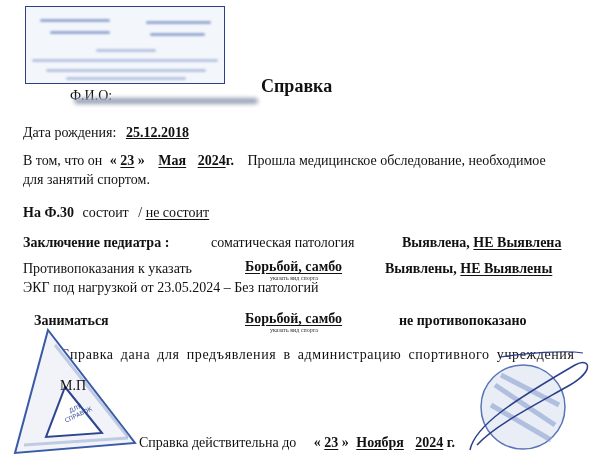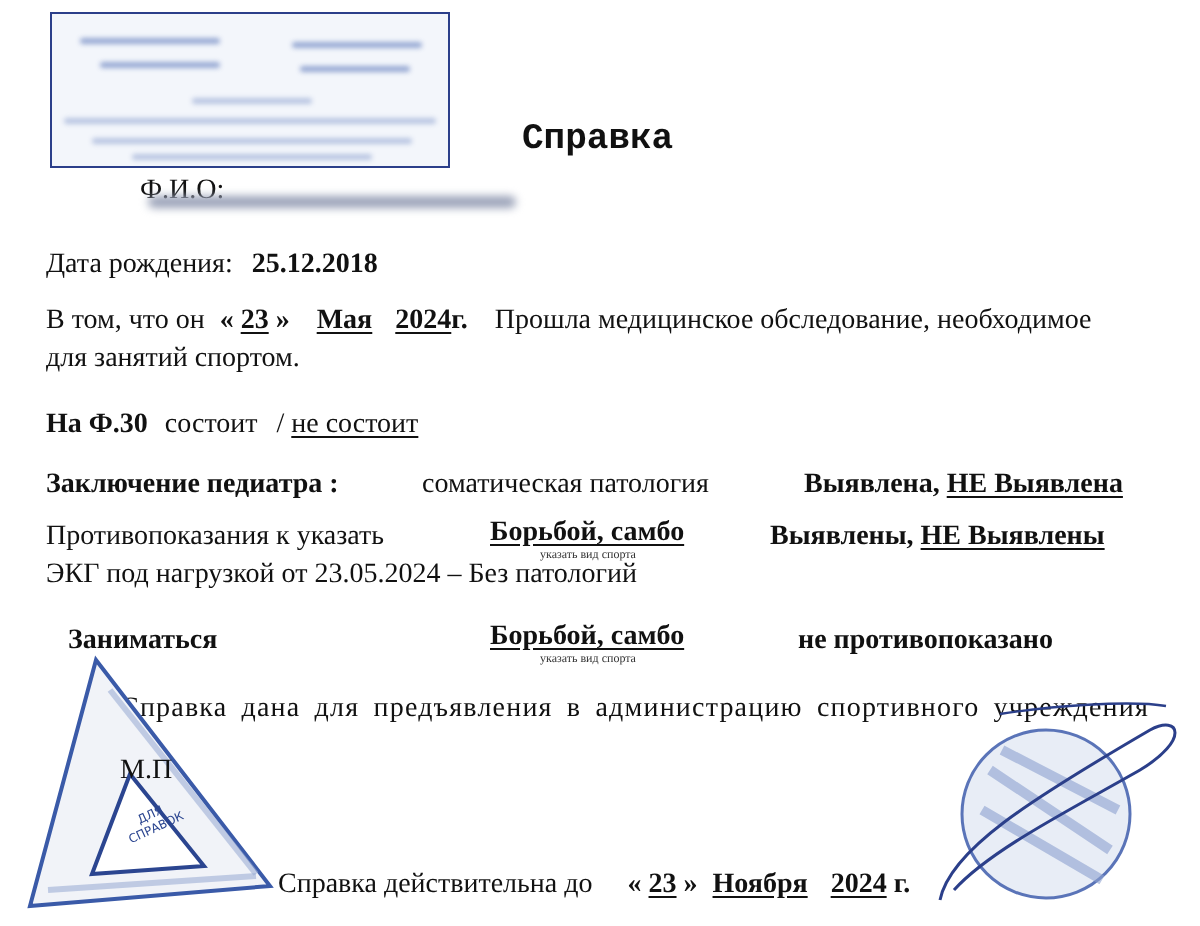--- a/index.html
+++ b/index.html
@@ -26,28 +26,28 @@
   <div class="blur-line" style="left:14px;top:12px;width:70px;"></div>
   <div class="blur-line" style="left:120px;top:14px;width:65px;"></div>
   <div class="blur-line" style="left:24px;top:24px;width:60px;"></div>
   <div class="blur-line" style="left:124px;top:26px;width:55px;"></div>
   <div class="blur-line" style="left:70px;top:42px;width:60px;opacity:.5"></div>
   <div class="blur-line" style="left:6px;top:52px;width:186px;opacity:.5"></div>
   <div class="blur-line" style="left:20px;top:62px;width:160px;opacity:.5"></div>
   <div class="blur-line" style="left:40px;top:70px;width:120px;opacity:.5"></div>
 </div>
 
-<div class="abs b" style="left:261px;top:60px;font-size:18px;font-family:Liberation Mono, monospace;">Справка</div>
+<div class="abs b" style="left:261px;top:76px;font-size:18px;">Справка</div>
 
 <div class="abs f14" style="left:23px;top:88px;margin-left:47px;">Ф.И.О:</div>
 <div class="blur-name"></div>
 
 <div class="abs f14" style="left:23px;top:125px;">
   <span>Дата рождения:</span>
-  <span class="b" style="margin-left:6px;">25.12.2018</span>
+  <span class="b" style="margin-left:6px;text-decoration:underline;">25.12.2018</span>
 </div>
 
 <div class="abs f14" style="left:23px;top:153px;text-align:center;">
   <span>В том, что он</span>
   <span class="b" style="margin-left:4px;">«</span>
   <span class="b u">23</span>
   <span class="b">»</span>
   <span class="b u" style="margin-left:10px;">Мая</span>
   <span class="b u" style="margin-left:8px;">2024</span><span class="b">г.</span>
   <span style="margin-left:10px;">Прошла медицинское обследование, необходимое</span>

